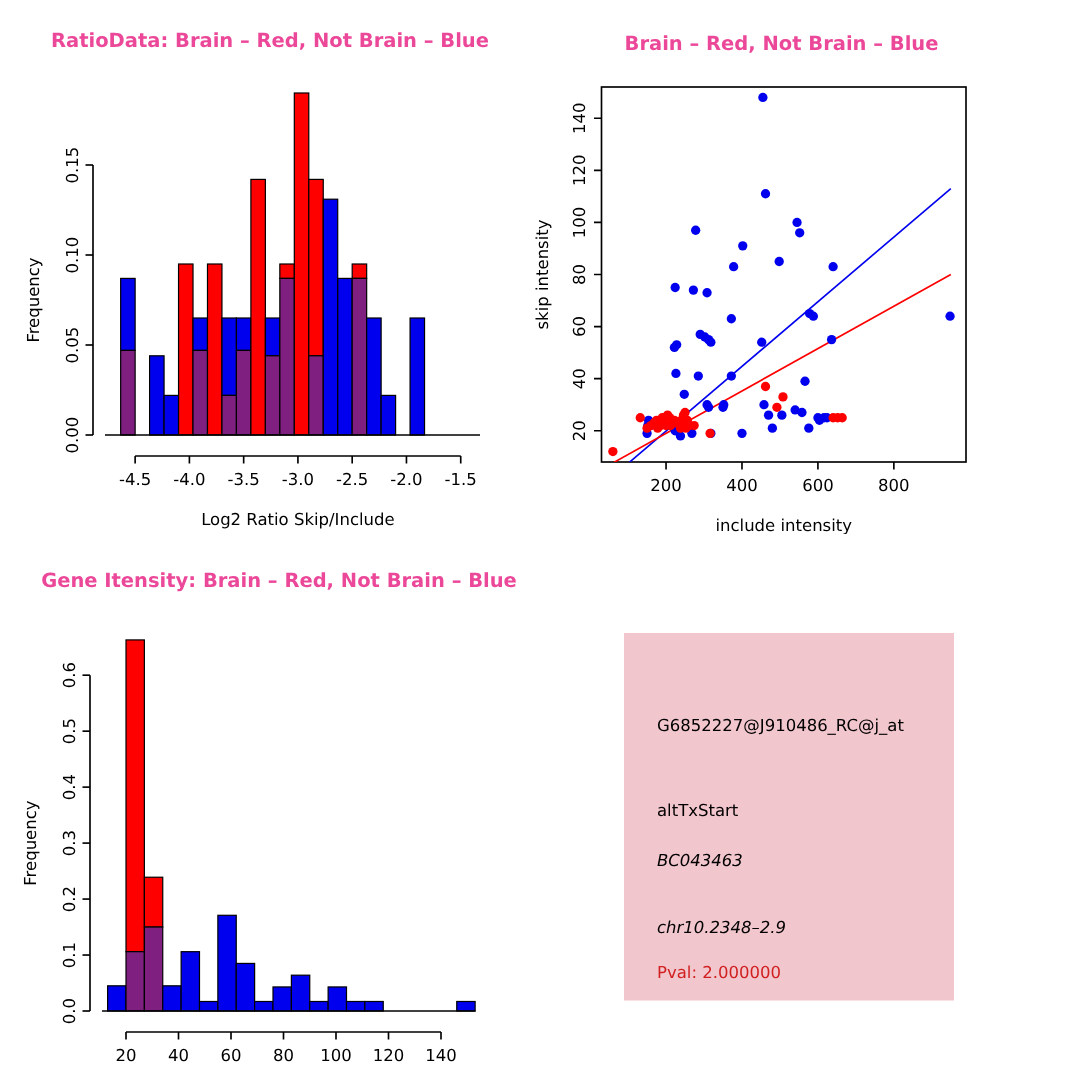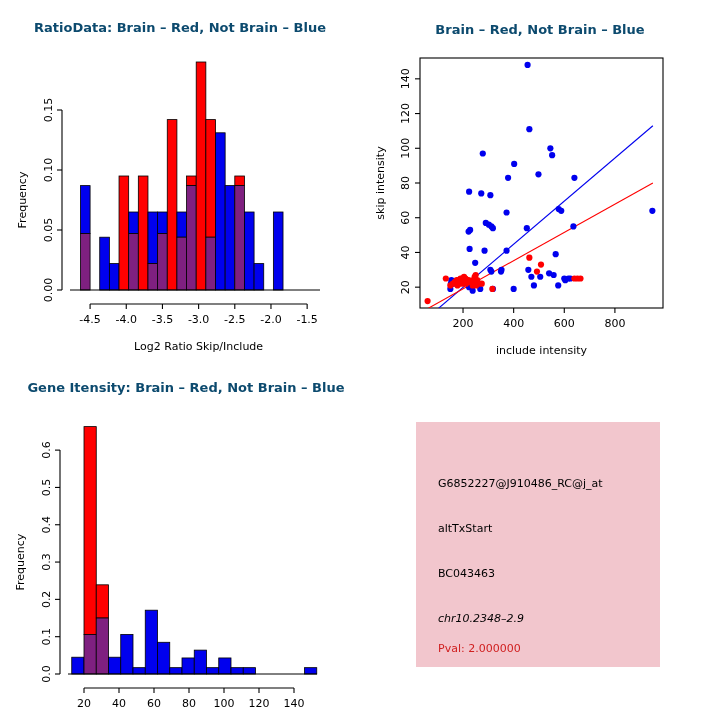--- a/index.html
+++ b/index.html
@@ -1,21 +1,21 @@
 <!DOCTYPE html>
 <html><head>
 <meta charset="utf-8">
 <style>
   html,body{margin:0;padding:0;background:#ffffff;}
   body{width:720px;height:720px;overflow:hidden;
        font-family:"DejaVu Sans","Liberation Sans",sans-serif;}
   .page{position:relative;width:720px;height:720px;background:#fff;}
   .panel{position:absolute;}
   .ptitle{position:absolute;left:0;right:0;text-align:center;
-          font-weight:bold;font-size:13px;color:#0c4a6e;
+          font-weight:bold;font-size:13px;color:#ec4899;
           font-family:"DejaVu Sans","Liberation Sans",sans-serif;
           white-space:nowrap;}
   svg{display:block;}
   .axlabel{font-size:11px;fill:#000;
            font-family:"DejaVu Sans","Liberation Sans",sans-serif;}
   .ticklabel{font-size:11px;fill:#000;
              font-family:"DejaVu Sans","Liberation Sans",sans-serif;}
   .infobox{position:absolute;background:#f2c6cd;}
   .infoline{position:absolute;font-size:11px;color:#000;white-space:nowrap;
             font-family:"DejaVu Sans","Liberation Sans",sans-serif;}
@@ -81,21 +81,21 @@
         <text x="234.7941176470588" y="297" class="ticklabel" text-anchor="middle">-2.5</text>
         <line x1="270.97058823529414" y1="278" x2="270.97058823529414" y2="283" stroke="#000" stroke-width="1.1"></line>
         <text x="270.97058823529414" y="297" class="ticklabel" text-anchor="middle">-2.0</text>
         <line x1="307.1470588235294" y1="278" x2="307.1470588235294" y2="283" stroke="#000" stroke-width="1.1"></line>
         <text x="307.1470588235294" y="297" class="ticklabel" text-anchor="middle">-1.5</text>
         <text x="198.61764705882354" y="324" class="axlabel" text-anchor="middle">Log2 Ratio Skip/Include</text>
         <line x1="70" y1="264" x2="320" y2="264" stroke="#000" stroke-width="1"></line>
       </svg>
   </div>
 
-  <div class="panel" style="left:360px;top:0;width:360px;height:360px;">
+  <div class="panel" style="left:341px;top:0;width:360px;height:360px;">
     <div class="ptitle" style="top:22px;">Brain – Red, Not Brain – Blue</div>
     <svg id="svg-scatter" width="360" height="330" style="position:absolute;left:0;top:26px;">
         <rect x="60" y="32" width="243" height="250" fill="none" stroke="#000" stroke-width="1.1"></rect>
         <defs>
           <clipPath id="scatclip">
             <rect x="60" y="32" width="243" height="250"></rect>
           </clipPath>
         </defs>
         <g clip-path="url(#scatclip)">
           <line x1="62.53125" y1="295.8888888888889" x2="292.875" y2="99.70833333333334" stroke="#0000ee" stroke-width="1.1"></line>
@@ -271,22 +271,22 @@
         <line x1="259" y1="302" x2="259" y2="307" stroke="#000" stroke-width="1.1"></line>
         <text x="259" y="321" class="ticklabel" text-anchor="middle">120</text>
         <line x1="294" y1="302" x2="294" y2="307" stroke="#000" stroke-width="1.1"></line>
         <text x="294" y="321" class="ticklabel" text-anchor="middle">140</text>
         <text x="189" y="348" class="axlabel" text-anchor="middle">Intensity</text>
         <line x1="68" y1="288" x2="317" y2="288" stroke="#000" stroke-width="1"></line>
       </svg>
   </div>
 
   <div class="panel" style="left:360px;top:360px;width:360px;height:360px;">
-    <div class="infobox" id="infobox" style="left: 56px; top: 62px; width: 244px; height: 245px; background: rgb(242, 198, 205);">
+    <div class="infobox" id="infobox" style="left: 56px; top: 62px; width: 220px; height: 245px; background: rgb(242, 198, 205);">
       <div class="infoline" style="left:22px;top:55px;">G6852227@J910486_RC@j_at</div>
-      <div class="infoline" style="left:22px;top:100px;">altTxStart</div>
-      <div class="infoline" style="left:22px;top:145px;">BC043463</div>
+      <div class="infoline" style="left:22px;top:112px;">altTxStart</div>
+      <div class="infoline" style="left:22px;top:145px;font-style:italic;">BC043463</div>
       <div class="infoline" style="left:22px;top:190px;font-style:italic;">chr10.2348–2.9</div>
       <div class="infoline pval" style="left: 22px; top: 220px; color: rgb(208, 32, 32);">Pval: 2.000000</div>
     </div>
   </div>
 
 </div>
 
 </body></html>

